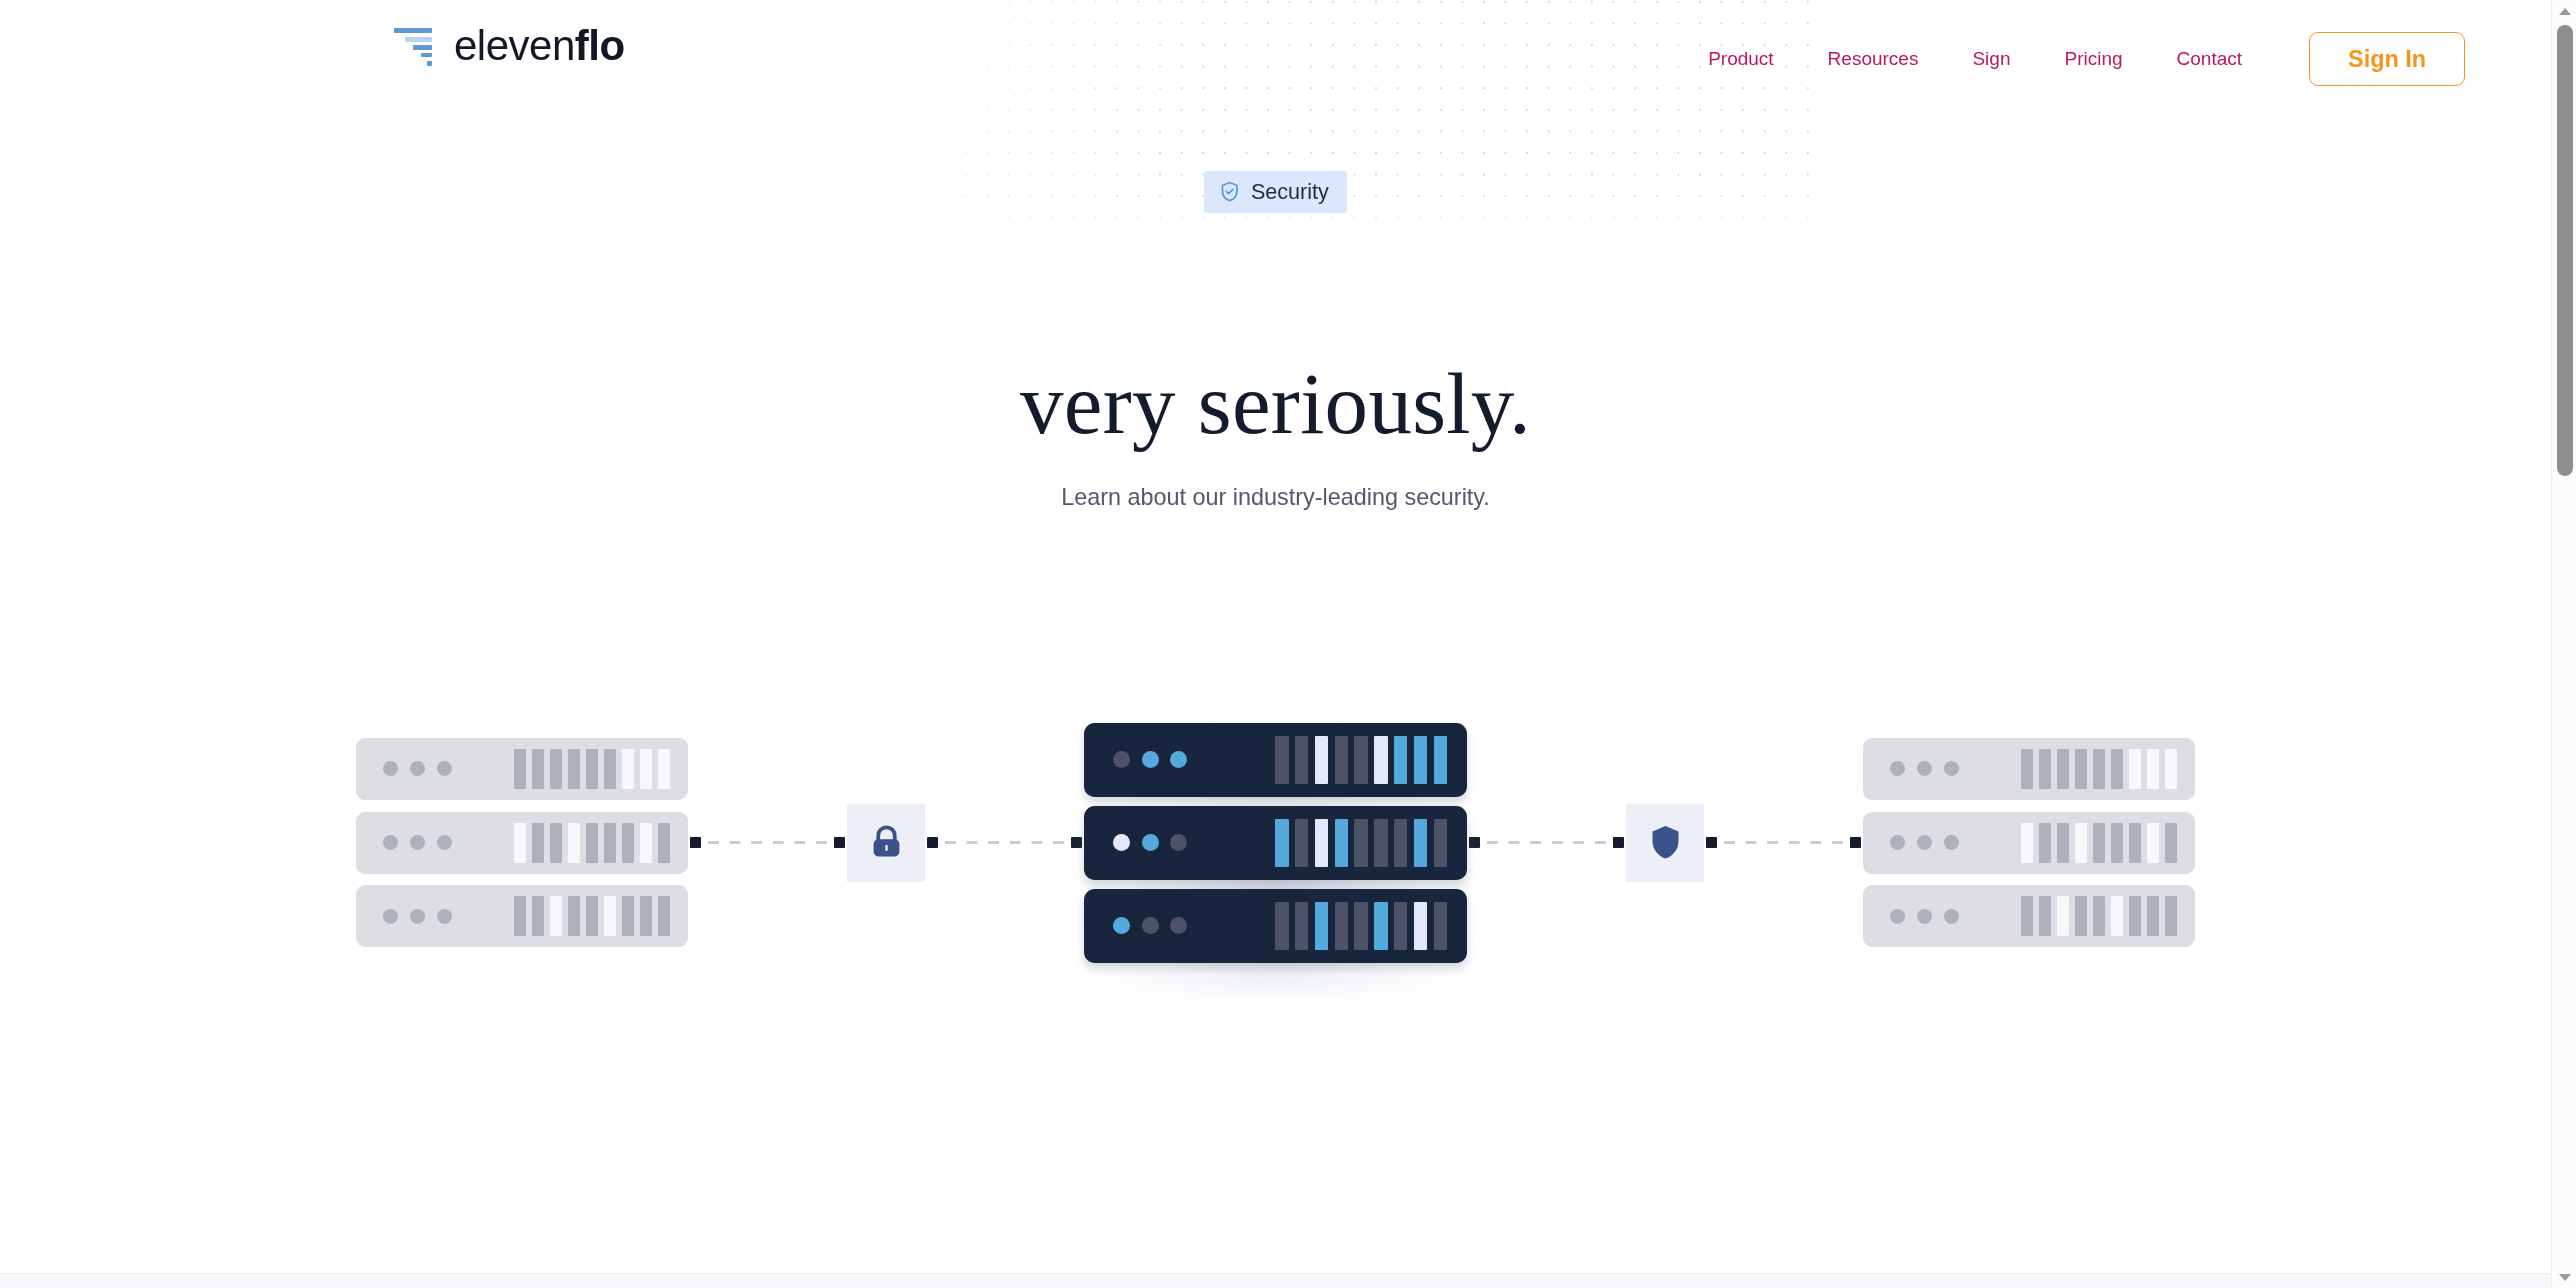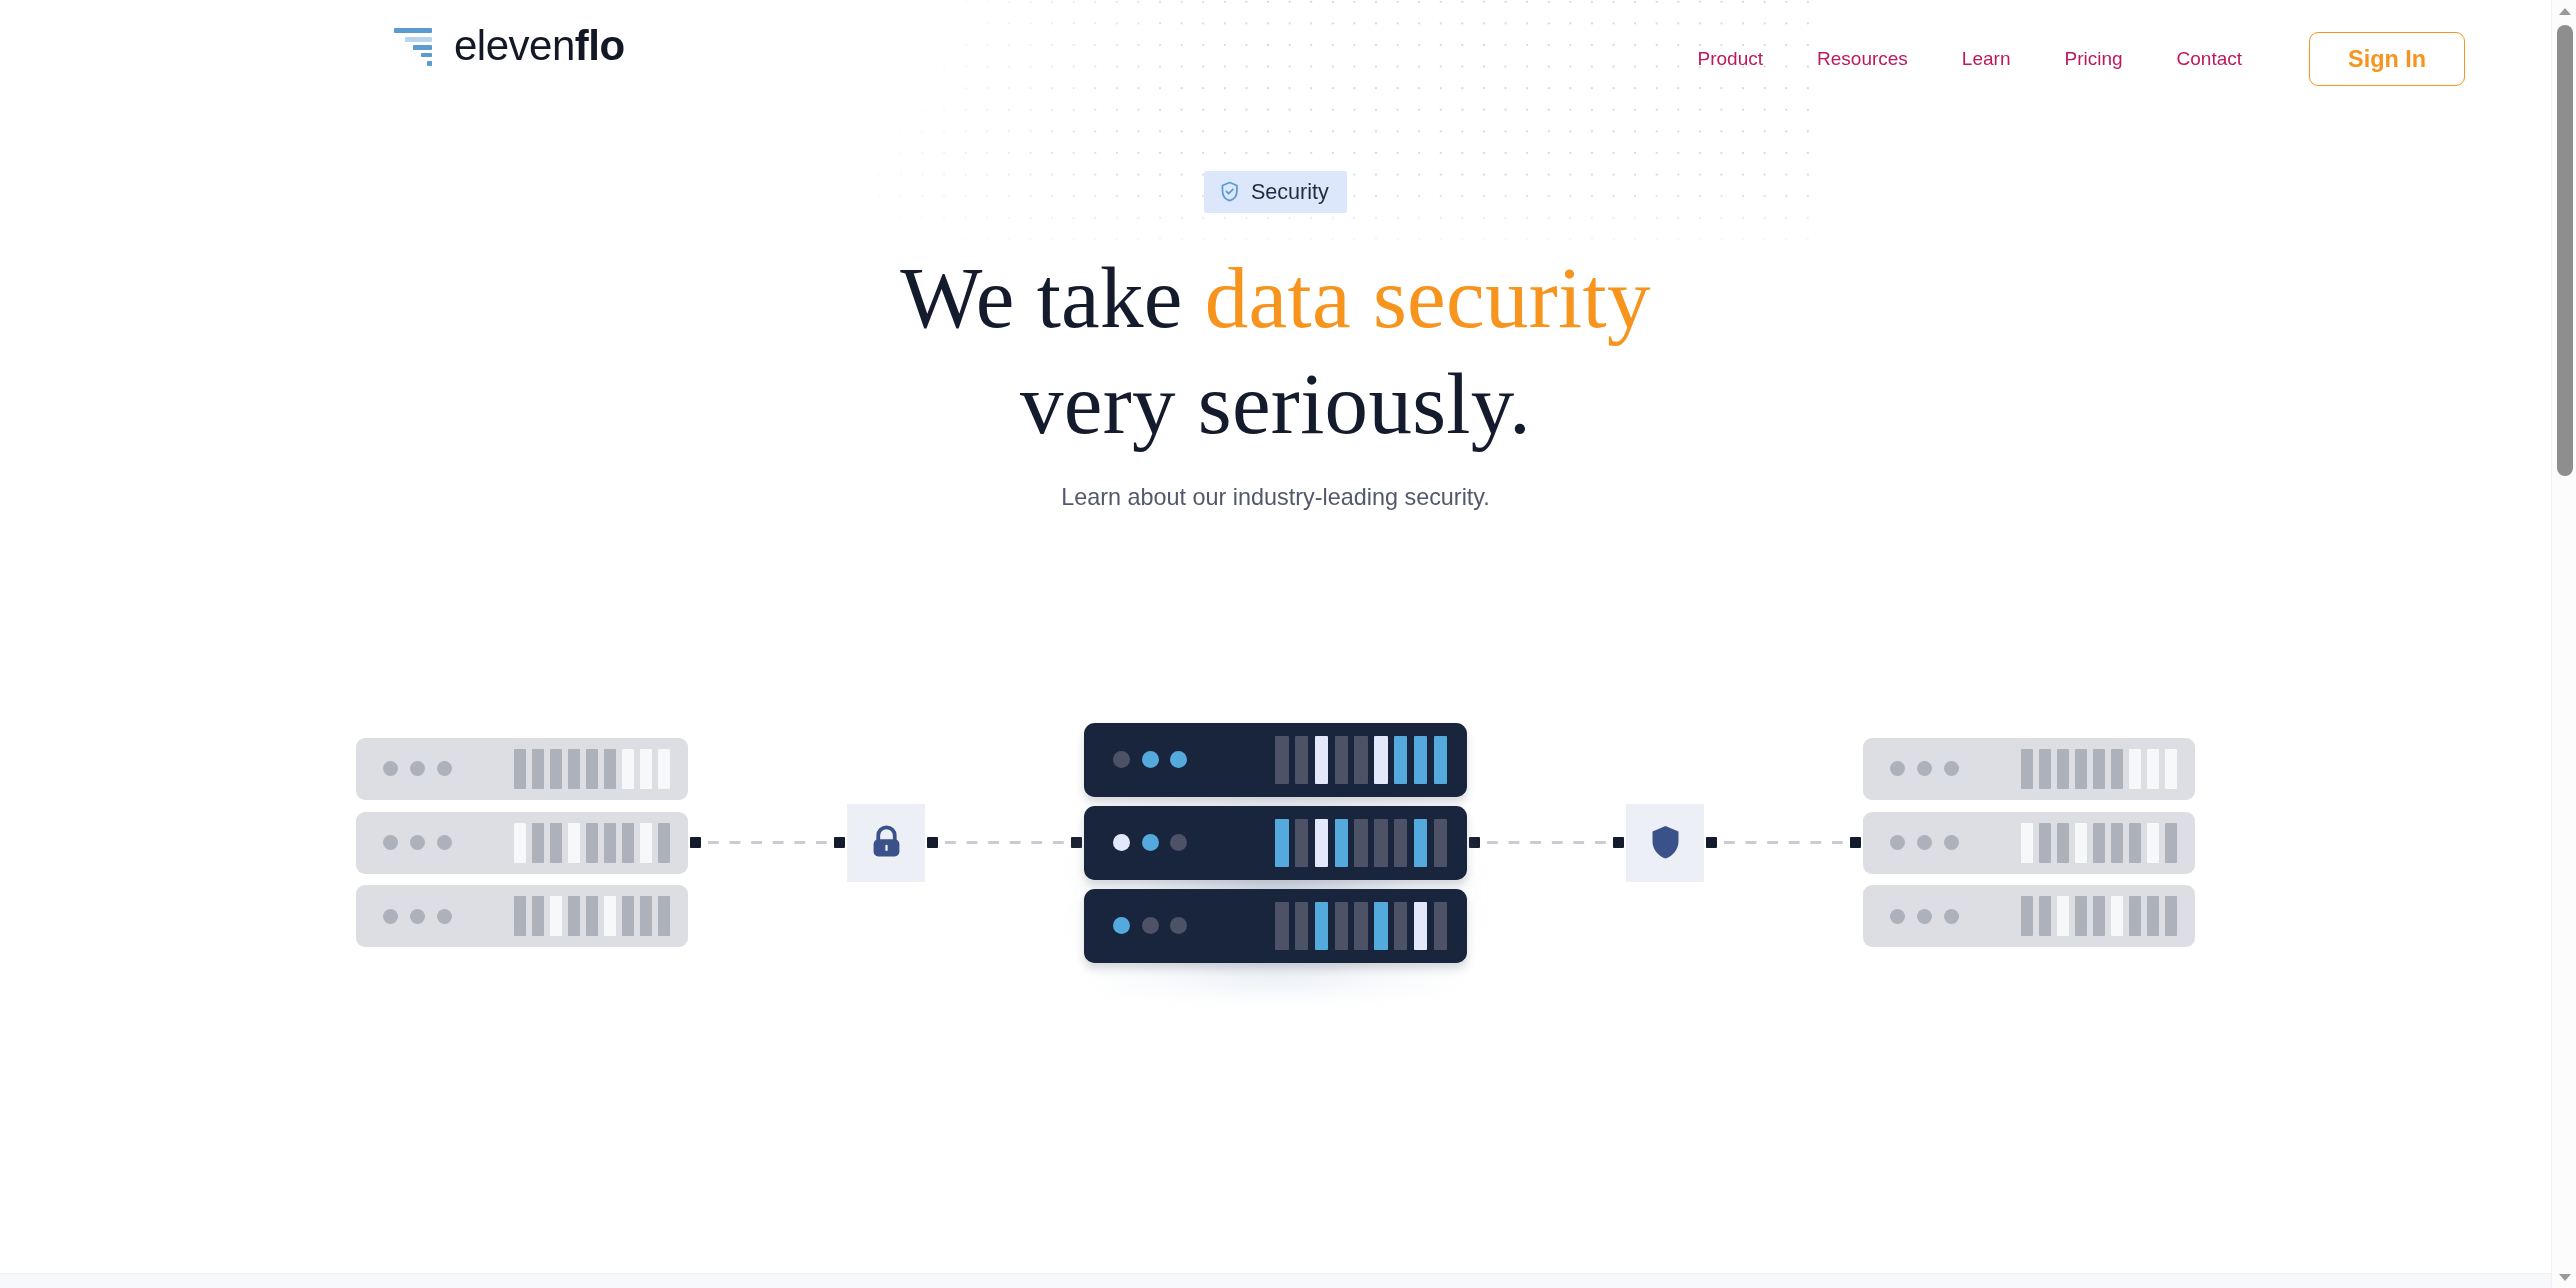--- a/index.html
+++ b/index.html
@@ -339,42 +339,41 @@
             <i class="lb5"></i>
         </span>
         <span class="logo-text">
           <span class="light">eleven</span><span class="bold">flo</span>
         </span>
       </a>
 
       <nav class="nav">
         <a class="nav-link" href="#">Product</a>
         <a class="nav-link" href="#">Resources</a>
-        <a class="nav-link" href="#">Learn</a>
+        <a class="nav-link" href="#">Sign</a>
         <a class="nav-link" href="#">Pricing</a>
         <a class="nav-link" href="#">Contact</a>
         <button class="signin-btn">Sign In</button>
       </nav>
 
     </header>
 
     <section class="hero">
 
       <div class="badge">
         <span>
           <svg width="23.4" height="23.4" viewBox="0 0 24 24" fill="none" stroke="#5b9bd0" stroke-width="1.8" stroke-linecap="round" stroke-linejoin="round">
             <path d="M12 2.6 4.6 5.6v5.6c0 4.6 3.1 8.5 7.4 9.9 4.3-1.4 7.4-5.3 7.4-9.9V5.6Z"></path>
             <path d="M8.6 11.7l2.3 2.3 4.4-4.4"></path>
           </svg>
         </span>
         <span>Security</span>
       </div>
 
       <h1 class="headline">
-        <span><span>We take </span><span class="accent">data security</span></span>
         <br>
         <span>very seriously.</span>
       </h1>
 
       <p class="subhead">Learn about our industry-leading security.</p>
 
     </section>
 
     <div class="illustration">
 

